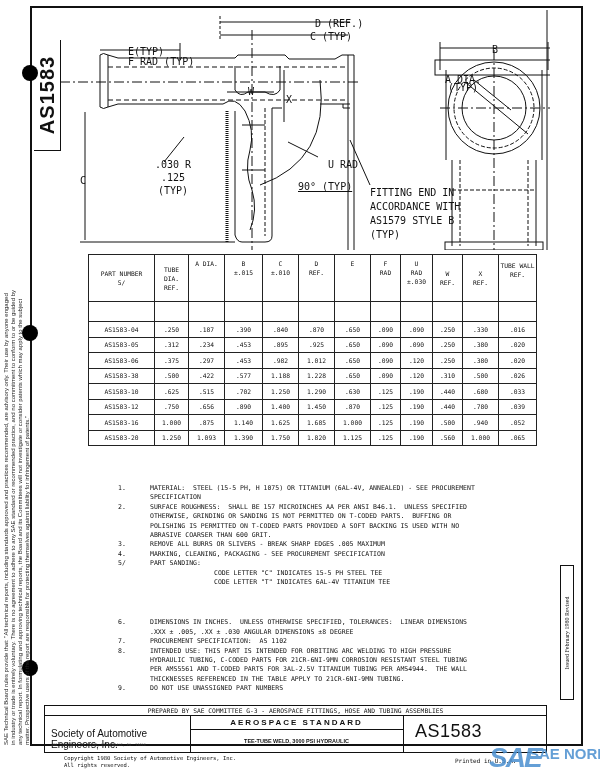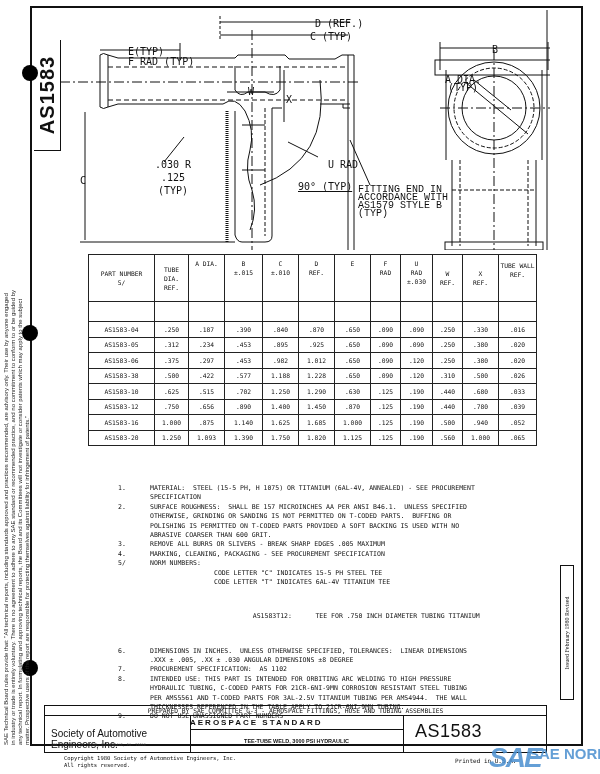--- a/index.html
+++ b/index.html
@@ -21,21 +21,21 @@
   .note .txt{flex:1;white-space:pre-wrap;}
   .code-block{padding-left:96px;}
   .ex-block{padding-left:112px;margin-top:6px;}
   .title-block{position:absolute;left:44px;top:705px;width:503px;height:48px;}
   .prepared{position:absolute;left:0;top:0;width:503px;height:11px;border:1.5px solid #111;box-sizing:border-box;font-size:6.3px;text-align:center;line-height:9px;}
   .tb-row{position:absolute;left:0;top:11px;width:503px;height:37px;border:1.5px solid #111;border-top:none;box-sizing:border-box;}
   .sae-cell{position:absolute;left:0;top:0;width:145px;height:36px;border-right:1.5px solid #111;}
   .sae-name{position:absolute;left:6px;top:12px;font-family:"Liberation Sans",sans-serif;font-size:10px;}
   .sae-addr{position:absolute;left:6px;top:27px;font-size:3.5px;color:#333;}
   .std-cell{position:absolute;left:145px;top:0;width:213px;height:36px;border-right:1.5px solid #111;}
-  .std-head{position:absolute;left:0;top:0;width:213px;height:13px;border-bottom:1.5px solid #111;font-family:"Liberation Sans",sans-serif;font-weight:bold;font-size:8px;line-height:13px;letter-spacing:2px;}
+  .std-head{position:absolute;left:0;top:0;width:213px;height:13px;border-bottom:1.5px solid #111;font-family:"Liberation Sans",sans-serif;font-weight:bold;font-size:8px;text-align:center;line-height:13px;letter-spacing:2px;}
   .std-title{position:absolute;left:0;top:14px;width:213px;height:22px;font-family:"Liberation Sans",sans-serif;font-weight:bold;font-size:5.5px;text-align:center;line-height:22px;}
   .num-cell{position:absolute;left:358px;top:0;width:145px;height:36px;}
   .num-cell span{position:absolute;left:12px;top:5px;font-family:"Liberation Sans",sans-serif;font-size:18px;letter-spacing:0.5px;}
   .copyright{position:absolute;left:64px;top:755px;font-size:5.5px;line-height:7px;}
   .printed{position:absolute;left:455px;top:757px;font-size:6px;}
   .issued{position:absolute;left:560px;top:565px;width:12px;height:133px;border:1.5px solid #111;}
   .issued span{position:absolute;left:50%;top:50%;transform:translate(-50%,-50%) rotate(-90deg);font-family:"Liberation Serif",serif;font-size:6px;white-space:nowrap;}
   .watermark{position:absolute;left:489px;top:742px;font-family:"Liberation Sans",sans-serif;font-weight:bold;color:#4a8fcf;opacity:.85;}
   .wm-logo{position:absolute;left:0;top:0;font-size:28px;font-style:italic;letter-spacing:-2px;}
   .wm-text{position:absolute;left:40px;top:3px;font-size:15px;white-space:nowrap;}
@@ -133,21 +133,21 @@
   <div class="dim" style="left:68px;top:36px;">E(TYP)</div>
   <div class="dim" style="left:68px;top:46px;">F RAD (TYP)</div>
   <div class="dim" style="left:188px;top:76px;">W</div>
   <div class="dim" style="left:226px;top:84px;">X</div>
   <div class="dim" style="left:20px;top:165px;">C</div>
   <div class="dim" style="left:95px;top:148px;white-space:pre;line-height:13px;text-align:center;">.030 R
 .125
 (TYP)</div>
   <div class="dim" style="left:268px;top:149px;">U RAD</div>
   <div class="dim" style="left:238px;top:171px;text-decoration:underline;">90° (TYP)</div>
-  <div class="dim" style="left:298px;top:176px;white-space:pre;line-height:8px;font-family:Liberation Mono, monospace;">FITTING END IN
+  <div class="dim" style="left:310px;top:176px;white-space:pre;line-height:14px;">FITTING END IN
 ACCORDANCE WITH
 AS1579 STYLE B
 (TYP)</div>
   <div class="dim" style="left:432px;top:34px;">B</div>
   <div class="dim" style="left:385px;top:66px;white-space:pre;line-height:8px;text-align:center;">A DIA.
 (TYP)</div>
 </div>
 
 <table class="spec">
   <colgroup>
@@ -338,28 +338,27 @@
   <div class="note">
       <span class="num">3.</span>
       <span class="txt">REMOVE ALL BURRS OR SLIVERS - BREAK SHARP EDGES .005 MAXIMUM</span>
     </div>
   <div class="note">
       <span class="num">4.</span>
       <span class="txt">MARKING, CLEANING, PACKAGING - SEE PROCUREMENT SPECIFICATION</span>
     </div>
   <div class="note">
       <span class="num">5/</span>
-      <span class="txt">NORM NUMBERS:</span>
+      <span class="txt">PART SANDING:</span>
     </div>
   <div class="code-block">
     <div>CODE LETTER "C" INDICATES 15-5 PH STEEL TEE</div>
     <div>CODE LETTER "T" INDICATES 6AL-4V TITANIUM TEE</div>
   </div>
   <div class="ex-block" style="white-space:pre;padding-left:80px;">
-    <div>              AS1583T12:      TEE FOR .750 INCH DIAMETER TUBING TITANIUM</div>
   </div>
   <div style="height:6px"></div>
   <div class="note">
       <span class="num">6.</span>
       <span class="txt">DIMENSIONS IN INCHES.  UNLESS OTHERWISE SPECIFIED, TOLERANCES:  LINEAR DIMENSIONS
 .XXX ± .005, .XX ± .030 ANGULAR DIMENSIONS ±8 DEGREE</span>
     </div>
   <div class="note">
       <span class="num">7.</span>
       <span class="txt">PROCUREMENT SPECIFICATION:  AS 1102</span>

